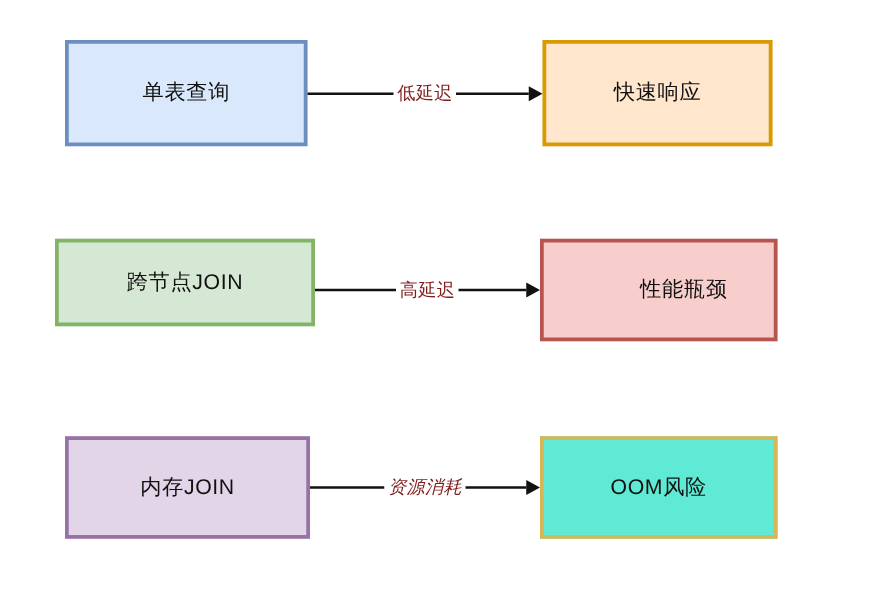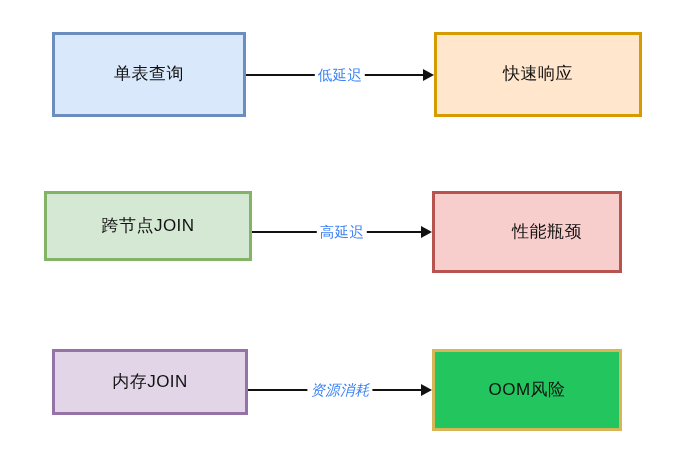--- a/index.html
+++ b/index.html
@@ -48,50 +48,50 @@
     height: 0;
     border-top: 6px solid transparent;
     border-bottom: 6px solid transparent;
     border-left: 11px solid #111111;
   }
   .edge-label {
     position: absolute;
     background: #ffffff;
     padding: 0 3px;
     font-size: 14.5px;
-    color: #3b82f6;
+    color: #7f1d1d;
     white-space: nowrap;
     transform: translate(-50%, -50%);
     letter-spacing: 0.3px;
   }
 </style>
 </head>
 <body>
 
 <div id="diagram">
     <div class="node" style="left: 52px; top: 32px; width: 194px; height: 85px; background: rgb(218, 232, 252); border-color: rgb(108, 142, 191);">
       <span class="node-label">单表查询</span>
     </div>
-    <div class="node" style="left: 434px; top: 32px; width: 208px; height: 85px; background: rgb(255, 230, 204); border-color: rgb(215, 155, 0);">
+    <div class="node" style="left: 434px; top: 32px; width: 184px; height: 85px; background: rgb(255, 230, 204); border-color: rgb(215, 155, 0);">
       <span class="node-label">快速响应</span>
     </div>
     <div class="edge" style="left: 246px; top: 74px; width: 177px; background: rgb(17, 17, 17);"></div>
     <div class="edge-arrow" style="left: 423px; top: 69px; border-left-color: rgb(17, 17, 17);"></div>
     <span class="edge-label" style="left: 340px; top: 75px;">低延迟</span>
     <div class="node" style="left: 44px; top: 191px; width: 208px; height: 70px; background: rgb(213, 232, 212); border-color: rgb(130, 179, 102);">
       <span class="node-label">跨节点JOIN</span>
     </div>
     <div class="node" style="left: 432px; top: 191px; width: 190px; height: 82px; background: rgb(248, 206, 204); border-color: rgb(184, 84, 80); padding-left: 40px;">
       <span class="node-label">性能瓶颈</span>
     </div>
     <div class="edge" style="left: 252px; top: 231px; width: 169px; background: rgb(17, 17, 17);"></div>
     <div class="edge-arrow" style="left: 421px; top: 226px; border-left-color: rgb(17, 17, 17);"></div>
     <span class="edge-label" style="left: 342px; top: 232px; text-align: right;">高延迟</span>
-    <div class="node" style="left: 52px; top: 349px; width: 196px; height: 66px; background: rgb(225, 213, 231); border-color: rgb(150, 115, 166);">
+    <div class="node" style="left: 52px; top: 349px; width: 196px; height: 82px; background: rgb(225, 213, 231); border-color: rgb(150, 115, 166);">
       <span class="node-label">内存JOIN</span>
     </div>
-    <div class="node" style="left: 432px; top: 349px; width: 190px; height: 82px; background: #22c55e; border-color: rgb(214, 182, 86);">
+    <div class="node" style="left: 432px; top: 349px; width: 190px; height: 82px; background: #5eead4; border-color: rgb(214, 182, 86);">
       <span class="node-label">OOM风险</span>
     </div>
     <div class="edge" style="left: 248px; top: 389px; width: 173px; background: rgb(17, 17, 17);"></div>
     <div class="edge-arrow" style="left: 421px; top: 384px; border-left-color: rgb(17, 17, 17);"></div>
     <span class="edge-label" style="left: 340px; top: 390px; font-style: italic;">资源消耗</span>
   </div>
 
 </body></html>

